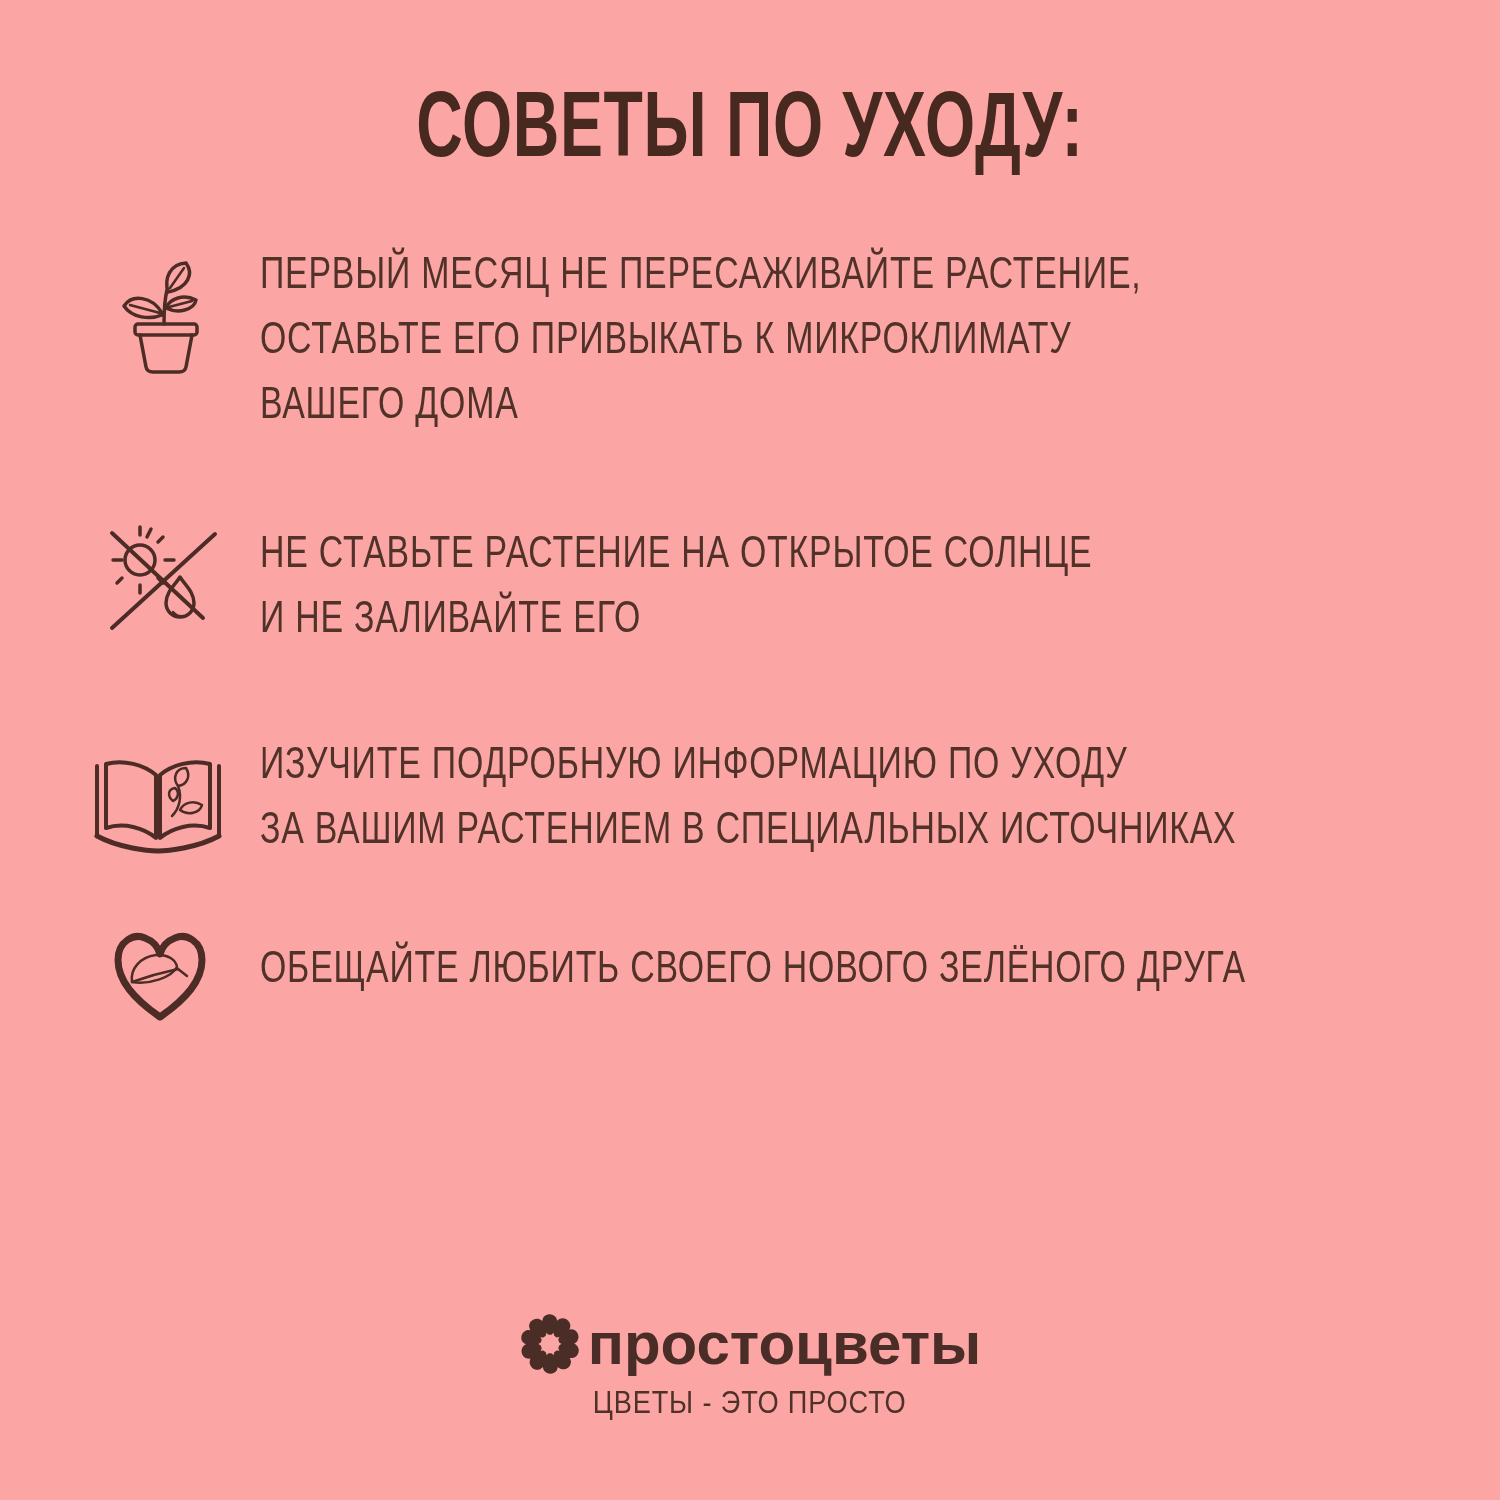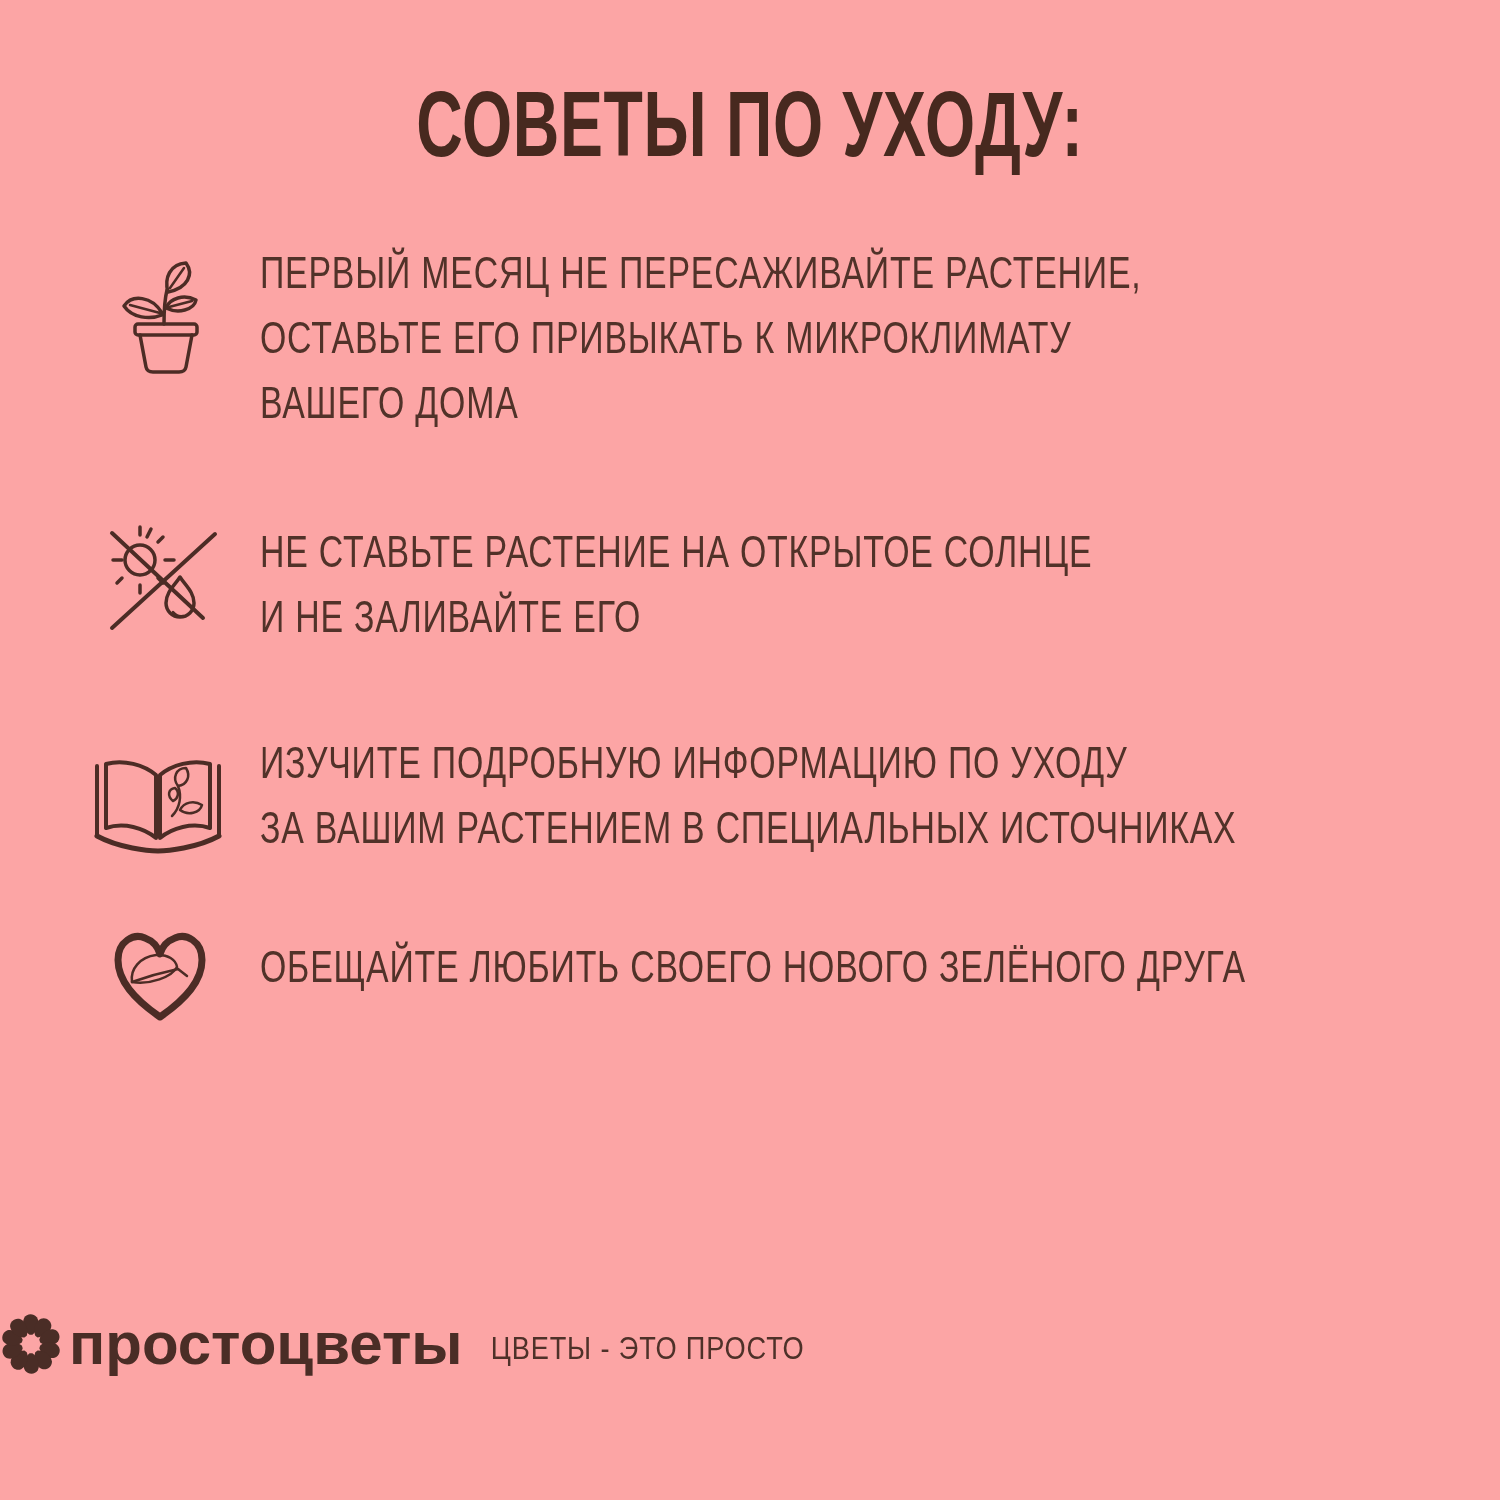--- a/index.html
+++ b/index.html
@@ -20,21 +20,21 @@
     font-size:44px; line-height:65px; letter-spacing:1px;
     color:#513229; white-space:nowrap;
     transform:scaleX(0.77); transform-origin:0 0;
   }
   .t1 { top:240px; } .t1 .tip-icon { left:120px; top:18px; }
   .t2 { top:519px; } .t2 .tip-icon { left:105px; top:-2px; }
   .t3 { top:730px; } .t3 .tip-icon { left:94px; top:28px; }
   .t4 { top:934px; } .t4 .tip-icon { left:112px; top:-7px; }
   .footer {
     position:absolute; top:1312px; left:0; width:100%;
-    display:flex; align-items:center;
+    display:flex; flex-direction:column; align-items:center;
   }
   .brand-row { display:flex; align-items:center; gap:7px; }
   .brand-name {
     font-size:60px; font-weight:700; color:#4a2d26; line-height:63px;
     letter-spacing:0;
   }
   .tagline {
     margin-top:9px; font-size:32px; color:#4e3129; letter-spacing:1px;
     transform:scaleX(0.85); transform-origin:50% 0; white-space:nowrap;
   }

